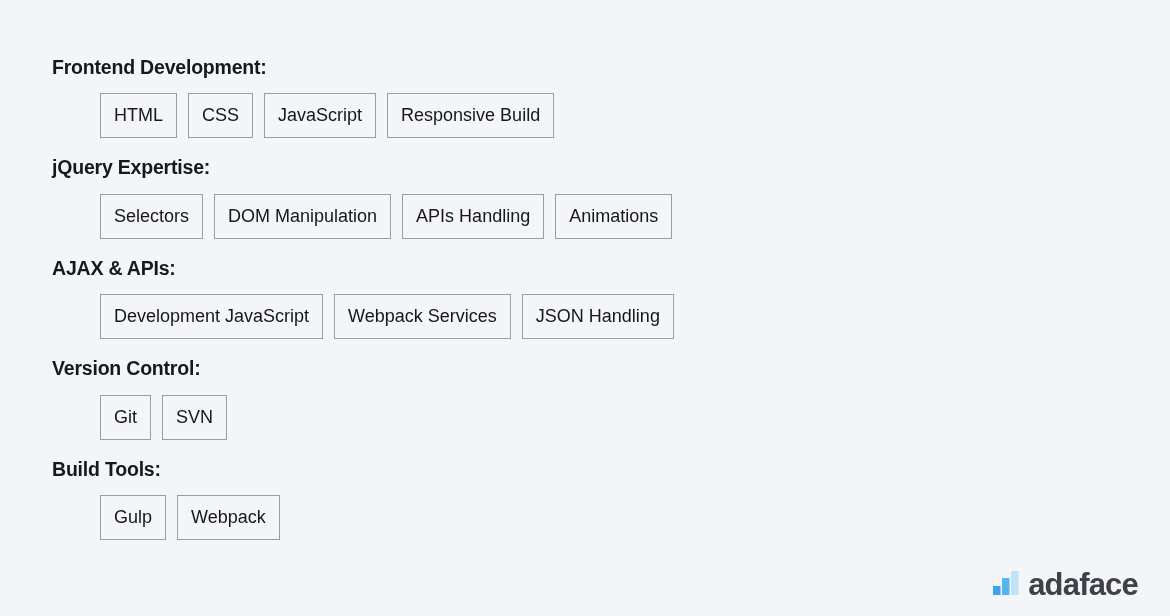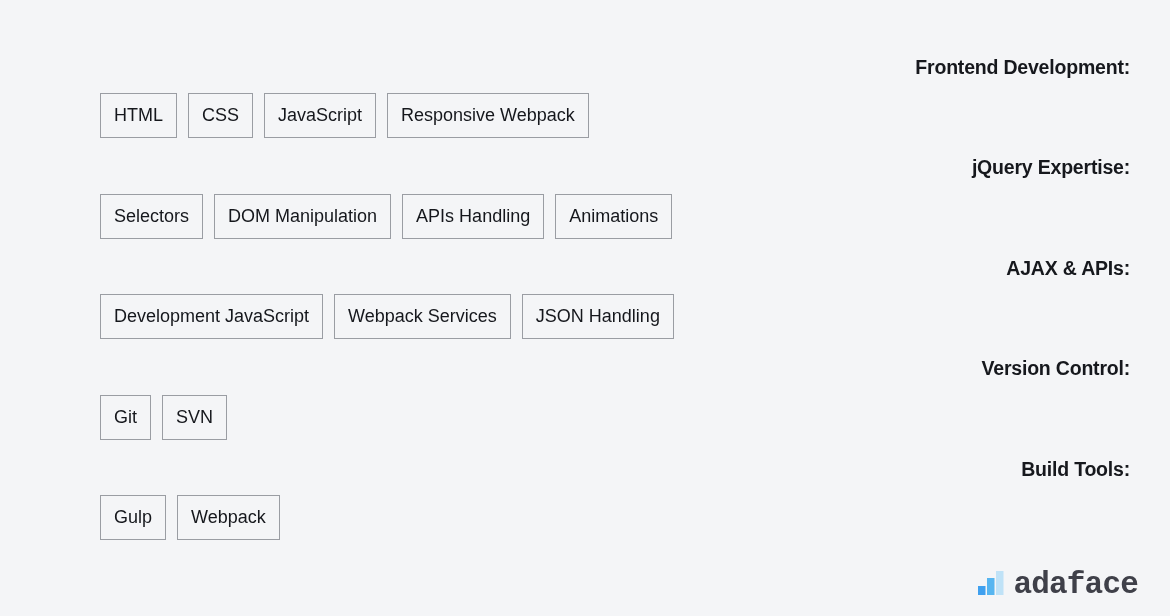--- a/index.html
+++ b/index.html
@@ -14,21 +14,20 @@
     -webkit-font-smoothing: antialiased;
     overflow: hidden;
     position: relative;
   }
 
   .skills-panel {
     position: absolute;
     left: 52px;
     top: 56px;
     right: 40px;
-    text-align: right;
   }
 
   .skill-section {
     margin-bottom: 18px;
   }
   .skill-section:last-child {
     margin-bottom: 0;
   }
 
   .section-heading {
@@ -61,21 +60,20 @@
   }
 
   
   .brand-logo {
     position: absolute;
     right: 32px;
     bottom: 16px;
     display: flex;
     align-items: flex-start;
     gap: 9px;
-    font-family: Liberation Mono, monospace;
   }
   .brand-mark {
     display: block;
     width: 26px;
     height: 26px;
     margin-bottom: 5px;
   }
   .brand-word {
     font-size: 31px;
     font-weight: bold;
@@ -88,21 +86,21 @@
 <body>
 
 <div class="skills-panel">
 
 <div class="skill-section">
       <div class="section-heading">Frontend Development:</div>
       <div class="tag-row">
         <span class="skill-tag">HTML</span>
         <span class="skill-tag">CSS</span>
         <span class="skill-tag">JavaScript</span>
-        <span class="skill-tag">Responsive Webpack</span>
+        <span class="skill-tag">Responsive Build</span>
       </div>
     </div>
     <div class="skill-section">
       <div class="section-heading">jQuery Expertise:</div>
       <div class="tag-row">
         <span class="skill-tag">Selectors</span>
         <span class="skill-tag">DOM Manipulation</span>
         <span class="skill-tag">APIs Handling</span>
         <span class="skill-tag">Animations</span>
       </div>

